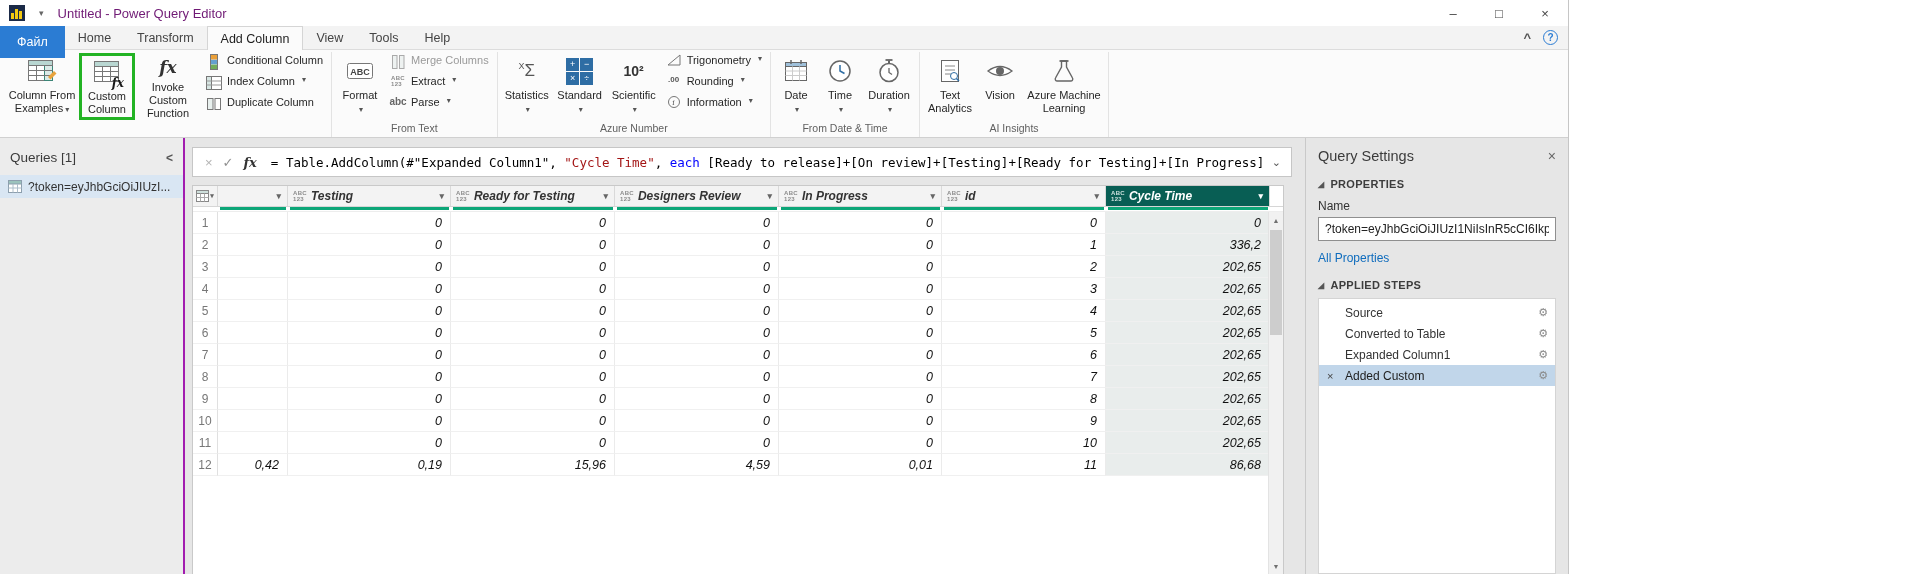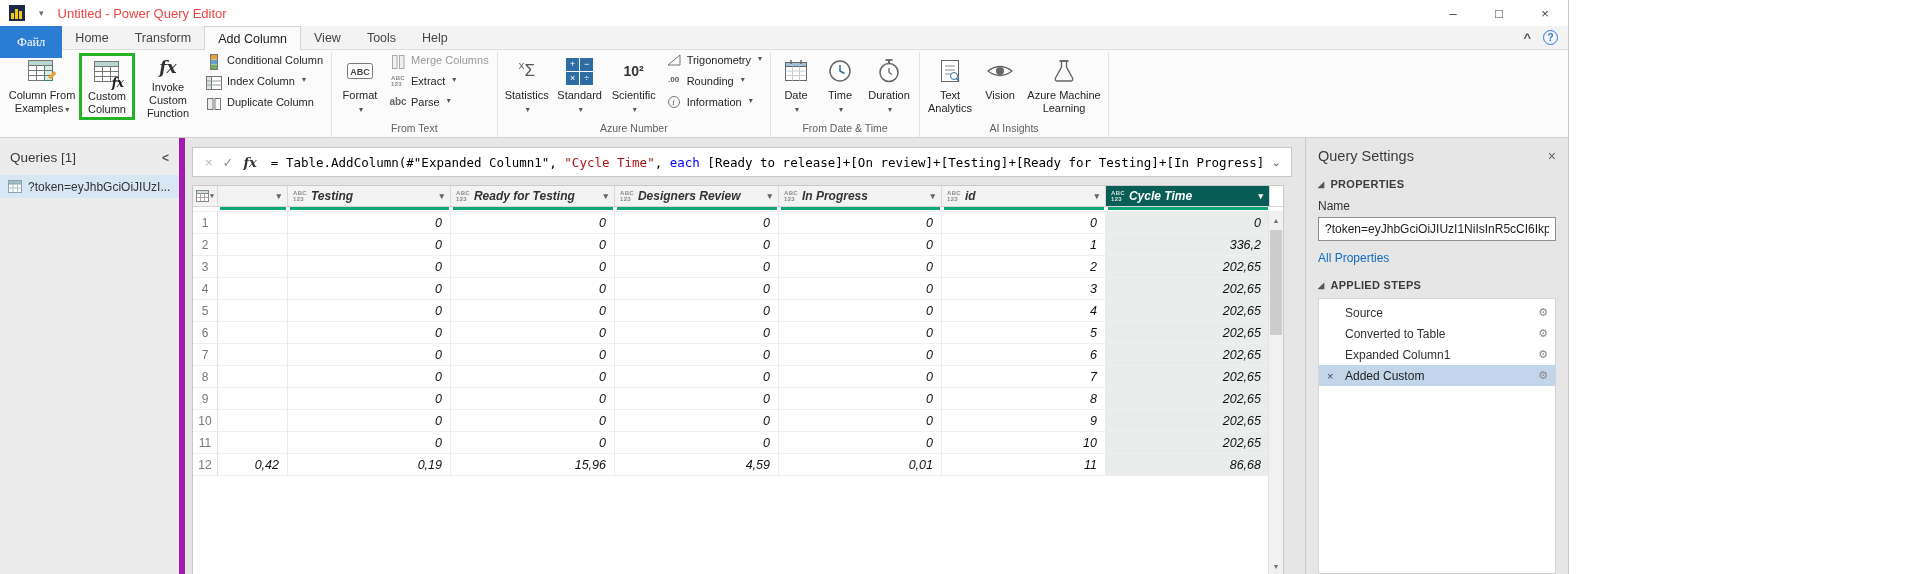--- a/index.html
+++ b/index.html
@@ -11,30 +11,30 @@
     background: #e6e6e6; border-right: 1px solid #c6c6c6; display: flex; flex-direction: column; }
 
   
   .titlebar { height: 26px; background: #ffffff; display: flex; align-items: center; flex: 0 0 auto; }
   .app-icon { width: 16px; height: 16px; margin-left: 9px; background: #1b2a47; position: relative; }
   .app-icon i { position: absolute; bottom: 2px; background: #f2c811; width: 3px; }
   .app-icon i:nth-child(1){ left: 2px; height: 6px; }
   .app-icon i:nth-child(2){ left: 6px; height: 10px; }
   .app-icon i:nth-child(3){ left: 10px; height: 8px; }
   .qat-dd { font-size: 9px; color: #666; margin-left: 14px; }
-  .win-title { font-size: 13px; color: #ef4444; margin-left: 14px; }
+  .win-title { font-size: 13px; color: #701a75; margin-left: 14px; }
   .win-controls { margin-left: auto; display: flex; height: 100%; }
   .win-btn { width: 46px; height: 100%; display: flex; align-items: center; justify-content: center;
     font-size: 13px; color: #444; cursor: default; }
 
   
   .tabstrip { height: 24px; background: #f3f3f3; display: flex; align-items: stretch;
     border-bottom: 1px solid #dcdcdc; flex: 0 0 auto; position: relative; }
   .tab { padding: 0 13px; display: flex; align-items: center; font-size: 12.5px; color: #444; cursor: default; }
-  .file-tab { background: var(--file-tab-bg, #2b7cd3); color: #fff; padding: 16px 17px; font-family: Liberation Serif, serif; }
+  .file-tab { background: var(--file-tab-bg, #2b7cd3); color: #fff; padding: 16px 17px; }
   .tab.active { background: #fbfbfb; border: 1px solid #d5d5d5; border-bottom: none; color: #1e1e1e;
     margin-bottom: -1px; z-index: 2; }
   .tabstrip-right { margin-left: auto; display: flex; align-items: center; gap: 12px; padding-right: 10px; }
   .collapse-ribbon { font-size: 13px; font-weight: bold; color: #555; line-height: 10px; }
   .help-icon { width: 15px; height: 15px; border-radius: 50%; border: 1.5px solid #2b7cd3; color: #2b7cd3;
     font-size: 10px; font-weight: bold; display: flex; align-items: center; justify-content: center; }
 
   
   .ribbon { height: 88px; background: #fbfbfb; border-bottom: 1px solid #d0d0d0; display: flex;
     padding: 2px 0 0 2px; flex: 0 0 auto; }
@@ -67,21 +67,21 @@
   .abc123 i { font-style: normal; }
   .info-circ { width: 12px; height: 12px; border: 1px solid #777; border-radius: 50%; font-size: 8px;
     color: #555; display: flex; align-items: center; justify-content: center; font-style: italic;
     font-family: "DejaVu Serif", serif; }
   .round-ic { font-size: 8px; color: #555; font-weight: bold; }
   .parse-ic { font-size: 10px; color: #666; font-weight: bold; }
 
   
   .main { flex: 1; display: flex; min-height: 0; }
 
-  .queries-panel { width: 185px; background: #ececec; border-right: 6px solid #a21caf;
+  .queries-panel { width: 185px; background: #ececec; border-right: 2px solid #a21caf;
     display: flex; flex-direction: column; flex: 0 0 185px; }
   .qp-header { display: flex; align-items: center; padding: 12px 10px 10px 10px; font-size: 13.5px; color: #3b3b3b; }
   .qp-collapse { margin-left: auto; font-size: 12px; color: #555; font-weight: bold; }
   .query-item { height: 23px; display: flex; align-items: center; gap: 6px; padding: 0 6px 0 8px;
     font-size: 12px; color: #333; background: var(--query-selected-bg, #d9e6f3); white-space: nowrap;
     overflow: hidden; cursor: default; }
 
   .center { flex: 1; display: flex; flex-direction: column; padding-left: 7px; min-width: 0; }
   .formula-row { margin: 9px 14px 8px 0; flex: 0 0 auto; }
   .formula-bar { height: 30px; background: #fff; border: 1px solid #c6c6c6; display: flex; align-items: center;

